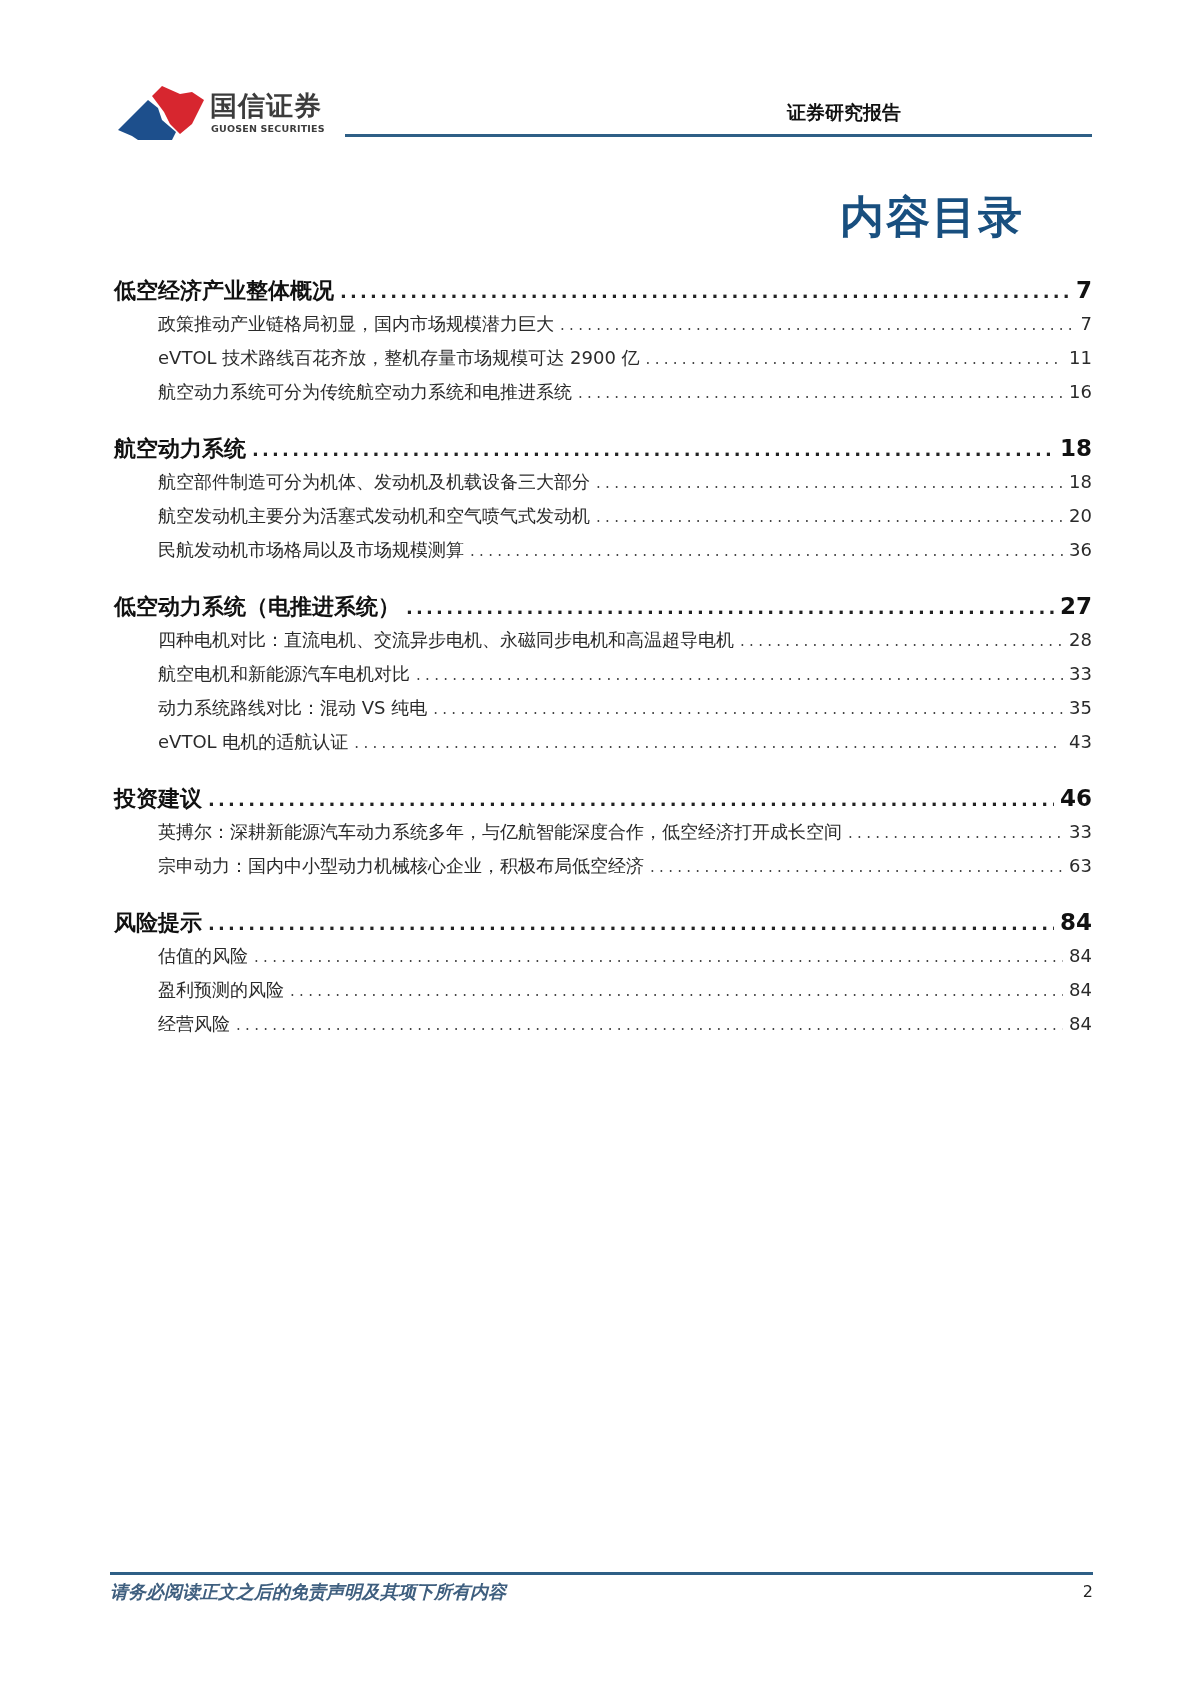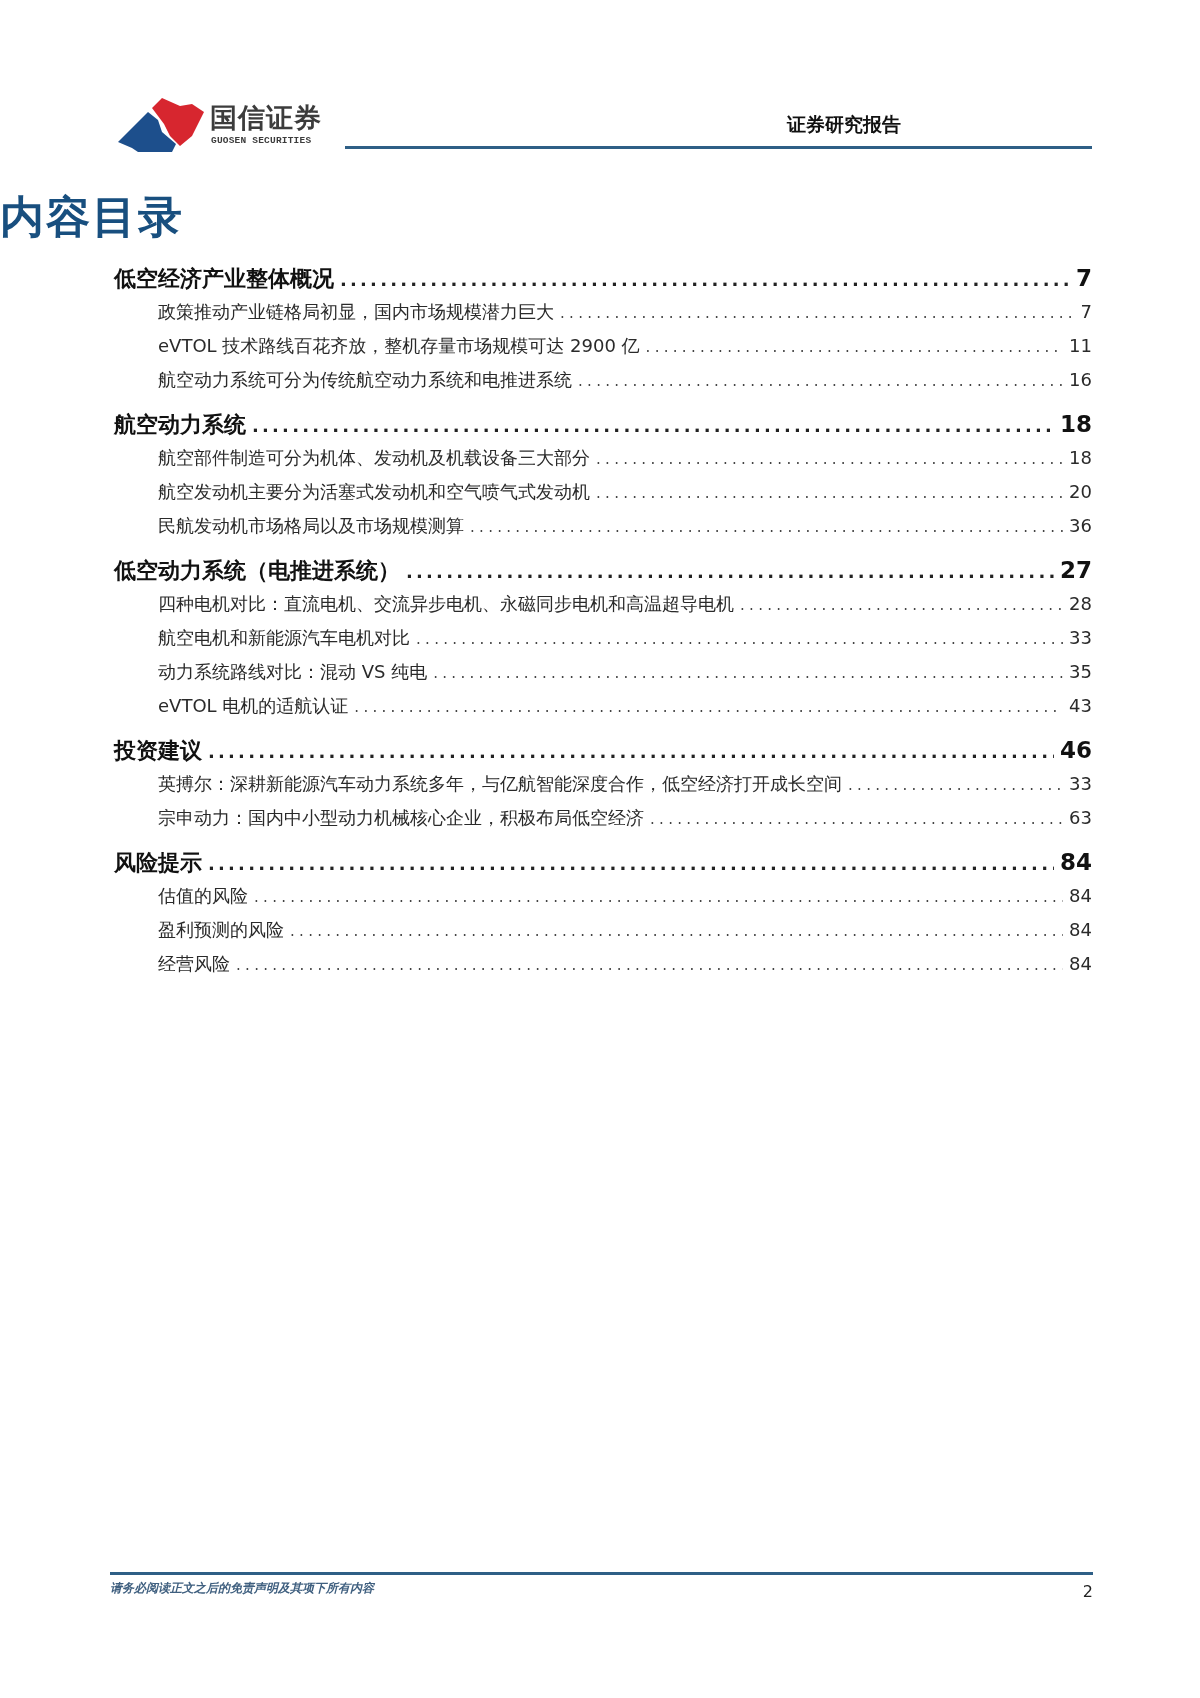--- a/index.html
+++ b/index.html
@@ -1,38 +1,38 @@
 <!DOCTYPE html>
 <html><head>
   <meta charset="utf-8">
   <style>
     html, body { margin:0; padding:0; background:#ffffff; }
     body { width:1200px; height:1698px; position:relative; overflow:hidden;
            font-family:"DejaVu Sans", "Liberation Sans", sans-serif; color:#1a1a1a; }
-    .header { position:absolute; left:0; top:12px; width:1009px; height:140px;font-family:Liberation Mono, monospace; }
+    .header { position:absolute; left:0; top:0; width:1009px; height:140px; }
     .logo { position:absolute; left:118px; top:86px; width:86px; height:54px; }
     .brand-cn { position:absolute; left:210px; top:88px; font-size:27px; color:#3c3c3c; letter-spacing:1px; font-weight:bold; }
     .brand-en { position:absolute; left:211px; top:123px; font-size:9.5px; color:#3c3c3c; font-weight:bold; letter-spacing:0.2px; }
     .report-type { position:absolute; right:108px; top:100px; font-size:19px; font-weight:bold; color:#111; }
     .header-rule { position:absolute; left:345px; top:134px; width:747px; height:3px; background:#2e5f86; }
-    .toc-title { position:absolute; left:0; top:188px; width:1024px; text-align:left;
+    .toc-title { position:absolute; left:0; top:188px; width:1024px; text-align:right;
                  font-size:44px; font-weight:bold; color:#184f7f; letter-spacing:2px; }
     .toc { position:absolute; left:114px; top:256px; width:978px; }
     .row { display:flex; align-items:baseline; white-space:nowrap; }
-    .row.lvl1 { height:36px; font-size:22px; font-weight:bold; color:#111; margin-top:8px; }
+    .row.lvl1 { height:36px; font-size:22px; font-weight:bold; color:#111; margin-top:20px; }
     .row.lvl2 { height:34px; font-size:18px; color:#2a2a2a; padding-left:44px;justify-content:flex-end; }
     .row .label { flex:0 0 auto; }
     .row .dots { flex:1 1 auto; overflow:hidden; margin:0 6px; letter-spacing:0; color:#222; }
     .row.lvl1 .dots { font-size:18px; letter-spacing:3.2px; }
     .row.lvl2 .dots { font-size:15px; letter-spacing:4.3px; color:#444; }
     .row .page { flex:0 0 auto; text-align:right; }
     .row.lvl1 .page { font-size:23px; font-weight:bold; }
     .row.lvl2 .page { font-size:18px; color:#2a2a2a; }
     .footer-rule { position:absolute; left:110px; top:1572px; width:983px; height:3px; background:#2e5f86; }
-    .footer-note { position:absolute; left:110px; top:1580px; font-size:12px; font-style:italic; font-weight:bold; color:#3f5f7f; }
+    .footer-note { position:absolute; left:110px; top:1580px; font-size:18px; font-style:italic; font-weight:bold; color:#3f5f7f; }
     .page-num { position:absolute; right:107px; top:1582px; font-size:16px; color:#222; }
   </style>
 </head>
 <body>
 
 <div class="header">
   <svg class="logo" viewBox="0 0 86 54">
     <path d="M0 44 L30 14 L40 22 L44 34 L58 46 L54 54 L20 54 L14 50 Z" fill="#1d4f8c"></path>
     <path d="M34 10 L44 0 L62 8 L74 6 L86 14 L74 38 L62 48 L52 38 L46 26 Z" fill="#d7262f"></path>
   </svg>

